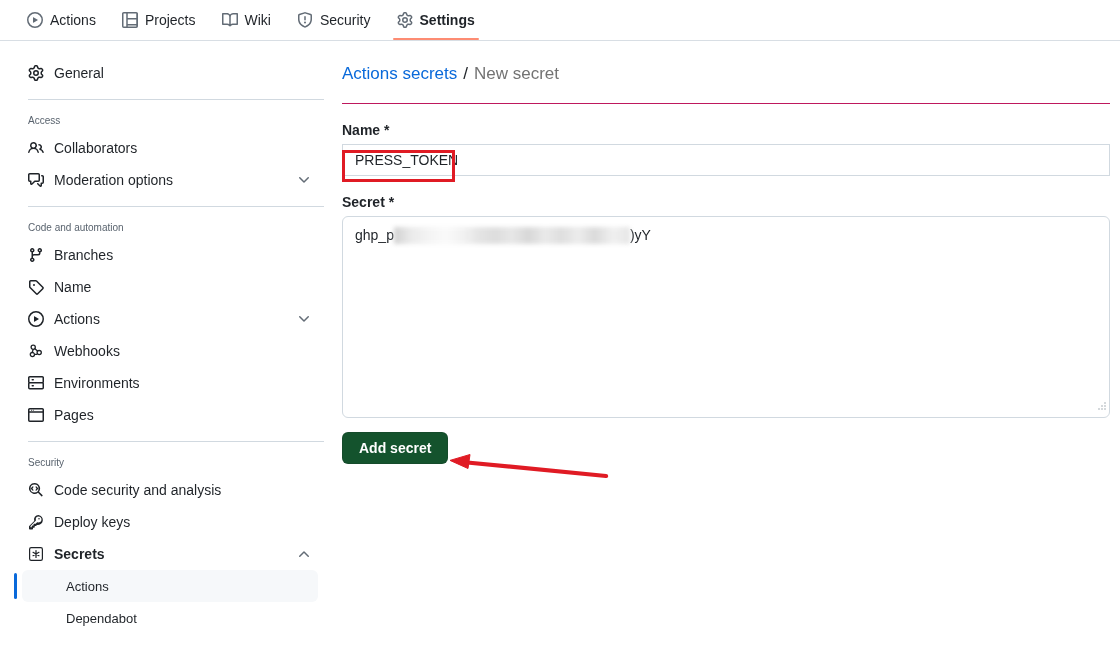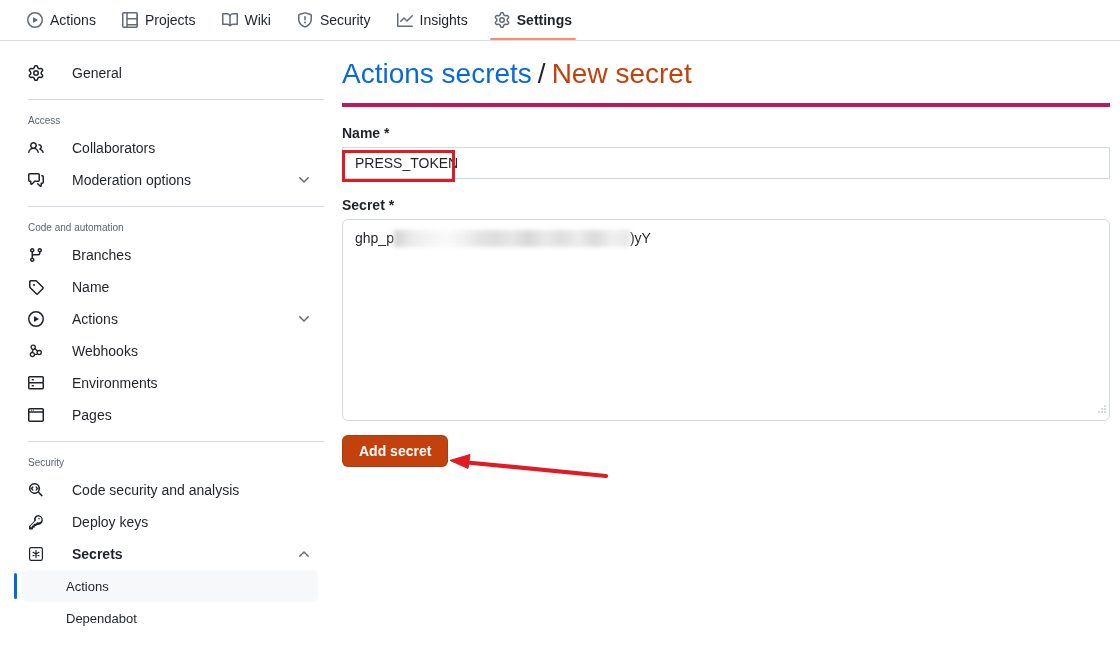--- a/index.html
+++ b/index.html
@@ -59,21 +59,21 @@
   }
 
   
   .sidebar {
     position: absolute;
     left: 14px; top: 16px;
     width: 310px;
   }
   .side-row {
     display: flex; align-items: center;
-    gap: 28px;
+    gap: 10px;
     height: 32px;
     padding: 0 8px 0 14px;
     font-size: 14px;
     color: #1f2328;
     border-radius: 6px;
     cursor: pointer;
     position: relative;
   }
   .side-row.bold { font-weight: 600; justify-content: flex-end; }
   .side-icon { width: 16px; height: 16px; flex: 0 0 16px; color: #1f2328; }
@@ -121,29 +121,29 @@
   }
 
   
   .main {
     position: absolute;
     left: 342px; top: 16px;
     width: 768px;
   }
   .page-head {
     display: flex; align-items: baseline;
-    font-size: 28px;
+    font-size: 17px;
     line-height: 34px;
     padding-bottom: 12px;
-    border-bottom: 4px solid #be185d;
+    border-bottom: 1px solid #be185d;
     white-space: nowrap;
   }
   .crumb-link { color: #0969da; cursor: pointer; }
   .crumb-sep { color: #1f2328; padding: 0 6px; }
-  .crumb-current { color: #c2410c; }
+  .crumb-current { color: #737373; }
 
   .field-label {
     font-size: 14px;
     font-weight: 600;
     color: #1f2328;
     margin: 18px 0 6px 0;
   }
   .text-input {
     width: 768px; height: 32px;
     border: 1px solid #d1d9e0;
@@ -195,21 +195,21 @@
     width: 12px; height: 12px;
     pointer-events: none;
   }
   .resize-grip svg { display: block; }
 
   .btn-primary {
     margin-top: 16px;
     display: inline-flex; align-items: center; justify-content: center;
     height: 32px;
     padding: 0 16px;
-    background: #c2410c;
+    background: #14532d;
     border: 1px solid rgba(27,31,36,0.15);
     border-radius: 6px;
     color: #ffffff;
     font-size: 14px;
     font-weight: 600;
     font-family: "Liberation Sans", sans-serif;
     cursor: pointer;
   }
 
   
@@ -258,28 +258,20 @@
 
     <div class="nav-item">
       <span class="nav-icon">
         <svg viewBox="0 0 16 16" width="16" height="16" fill="currentColor">
           <path d="M7.467.133a1.748 1.748 0 0 1 1.066 0l5.25 1.68A1.75 1.75 0 0 1 15 3.48V7c0 1.566-.32 3.182-1.303 4.682-.983 1.498-2.585 2.813-5.032 3.855a1.7 1.7 0 0 1-1.33 0c-2.447-1.042-4.049-2.357-5.032-3.855C1.32 10.182 1 8.566 1 7V3.48a1.75 1.75 0 0 1 1.217-1.667Zm.61 1.429a.25.25 0 0 0-.153 0l-5.25 1.68a.25.25 0 0 0-.174.238V7c0 1.358.275 2.666 1.057 3.86.784 1.194 2.121 2.34 4.366 3.297a.2.2 0 0 0 .154 0c2.245-.956 3.582-2.104 4.366-3.298C13.225 9.666 13.5 8.358 13.5 7V3.48a.25.25 0 0 0-.174-.237l-5.25-1.68ZM8.75 4.75v3a.75.75 0 0 1-1.5 0v-3a.75.75 0 0 1 1.5 0ZM9 10.5a1 1 0 1 1-2 0 1 1 0 0 1 2 0Z"></path>
         </svg>
       </span>
       <span class="nlabel">Security</span>
     </div>
 
-    <div class="nav-item">
-      <span class="nav-icon">
-        <svg viewBox="0 0 16 16" width="16" height="16" fill="currentColor">
-          <path d="M1.5 1.75V13.5h13.75a.75.75 0 0 1 0 1.5H.75a.75.75 0 0 1-.75-.75V1.75a.75.75 0 0 1 1.5 0Zm14.28 2.53-5.25 5.25a.75.75 0 0 1-1.06 0L7 7.06 4.28 9.78a.751.751 0 0 1-1.042-.018.751.751 0 0 1-.018-1.042l3.25-3.25a.75.75 0 0 1 1.06 0L10 7.94l4.72-4.72a.751.751 0 0 1 1.042.018.751.751 0 0 1 .018 1.042Z"></path>
-        </svg>
-      </span>
-      <span class="nlabel">Insights</span>
-    </div>
 
     <div class="nav-item active">
       <span class="nav-icon">
         <svg viewBox="0 0 16 16" width="16" height="16" fill="currentColor">
           <path d="M8 0a8.2 8.2 0 0 1 .701.031C9.444.095 9.99.645 10.16 1.29l.288 1.107c.018.066.079.158.212.224.231.114.454.243.668.386.123.082.233.09.299.071l1.103-.303c.644-.176 1.392.021 1.82.63.27.385.506.792.704 1.218.315.675.111 1.422-.364 1.891l-.814.806c-.049.048-.098.147-.088.294.016.257.016.515 0 .772-.01.147.039.246.088.294l.814.806c.475.469.679 1.216.364 1.891a7.977 7.977 0 0 1-.704 1.217c-.428.61-1.176.807-1.82.63l-1.103-.303c-.066-.019-.176-.011-.299.071a4.909 4.909 0 0 1-.668.386c-.133.066-.194.158-.212.224l-.288 1.107c-.17.645-.716 1.195-1.459 1.259a8.145 8.145 0 0 1-1.402 0c-.743-.064-1.289-.614-1.459-1.259l-.289-1.107c-.017-.066-.078-.158-.211-.224a4.909 4.909 0 0 1-.668-.386c-.123-.082-.233-.09-.299-.071l-1.103.303c-.644.176-1.392-.021-1.82-.63a8.12 8.12 0 0 1-.704-1.218c-.315-.675-.111-1.422.363-1.891l.815-.806c.05-.048.098-.147.088-.294a6.214 6.214 0 0 1 0-.772c.01-.147-.038-.246-.088-.294l-.815-.806C.635 6.045.431 5.298.746 4.623a7.92 7.92 0 0 1 .704-1.217c.428-.61 1.176-.807 1.82-.63l1.103.303c.066.019.176.011.299-.071.214-.143.437-.272.668-.386.133-.066.194-.158.211-.224l.29-1.107C6.009.645 6.556.095 7.299.03 7.53.01 7.764 0 8 0Zm-.571 1.525c-.036.003-.108.036-.137.146l-.289 1.105c-.147.561-.549.967-.998 1.189-.173.086-.34.183-.5.29-.417.278-.97.423-1.529.27l-1.103-.303c-.109-.03-.175.016-.195.045-.22.312-.412.644-.573.99-.014.031-.21.118.059.198l.815.806c.411.406.562.957.53 1.456a4.709 4.709 0 0 0 0 .582c.032.499-.119 1.05-.53 1.456l-.815.806c-.081.08-.073.167-.059.198.161.346.353.678.573.99.02.03.085.076.195.045l1.103-.303c.559-.153 1.112-.008 1.529.27.16.107.327.204.5.29.449.222.851.628.998 1.189l.289 1.105c.29.11.101.143.137.146a6.6 6.6 0 0 0 1.142 0c.036-.003.108-.036.137-.146l.289-1.105c.147-.561.549-.967.998-1.189.173-.86.34-.183.5-.29.417-.278.97-.423 1.529-.27l1.103.303c.109.03.175-.016.195-.045.22-.312.412-.644.573-.99.014-.031.021-.118-.059-.198l-.815-.806c-.411-.406-.562-.957-.53-1.456a4.709 4.709 0 0 0 0-.582c-.032-.499.119-1.05.53-1.456l.815-.806c.081-.08.073-.167.059-.198a6.464 6.464 0 0 0-.573-.99c-.02-.03-.085-.076-.195-.045l-1.103.303c-.559.153-1.112.008-1.529-.27a4.44 4.44 0 0 0-.5-.29c-.449-.222-.851-.628-.998-1.189l-.289-1.105c-.029-.11-.101-.143-.137-.146a6.6 6.6 0 0 0-1.142 0ZM11 8a3 3 0 1 1-6 0 3 3 0 0 1 6 0ZM9.5 8a1.5 1.5 0 1 0-3.001.001A1.5 1.5 0 0 0 9.5 8Z"></path>
         </svg>
       </span>
       <span class="nlabel">Settings</span>
     </div>
 

